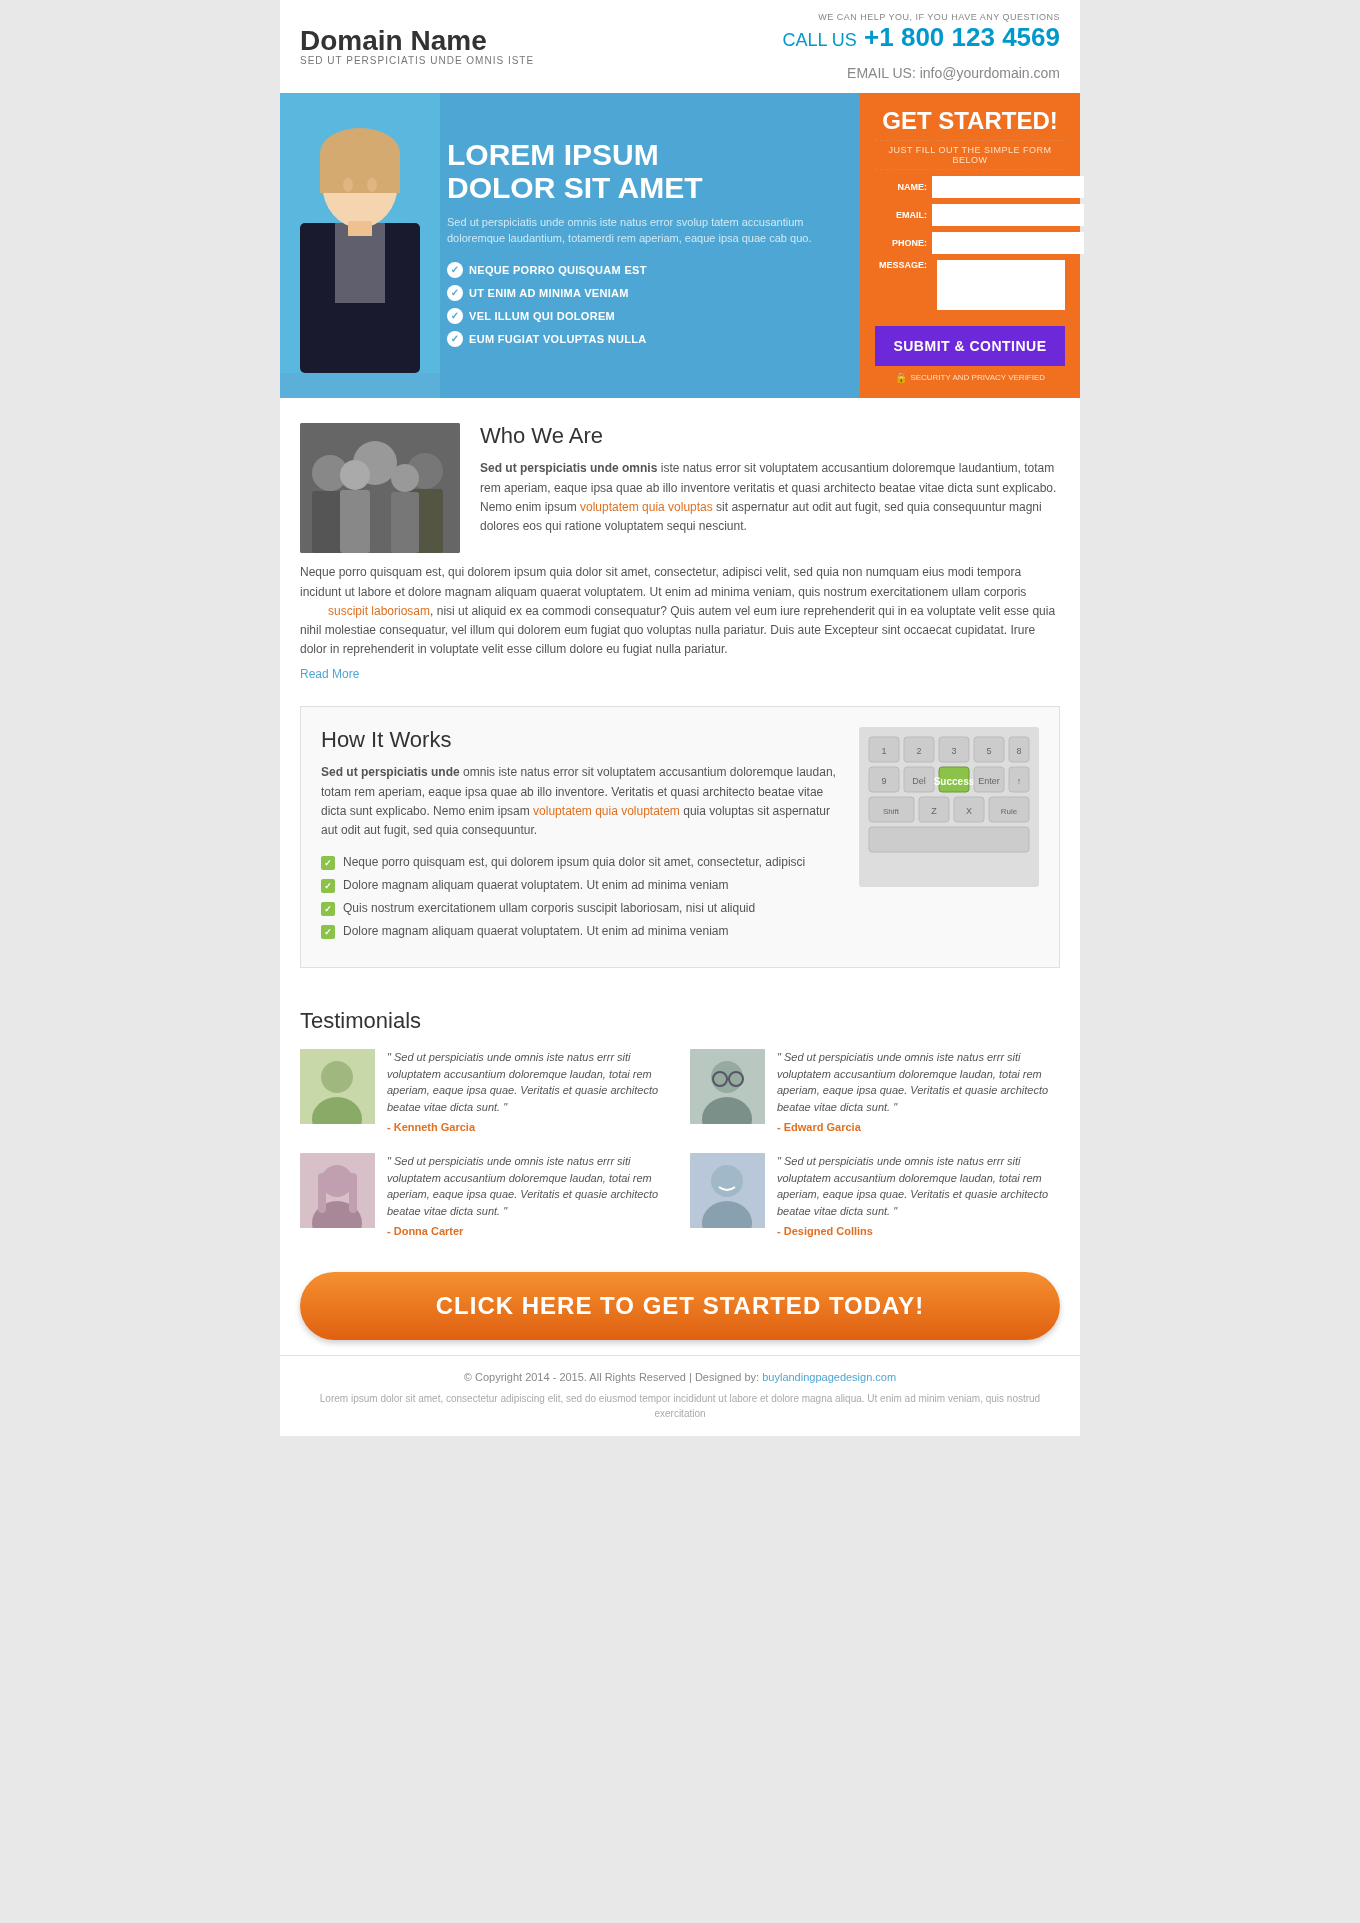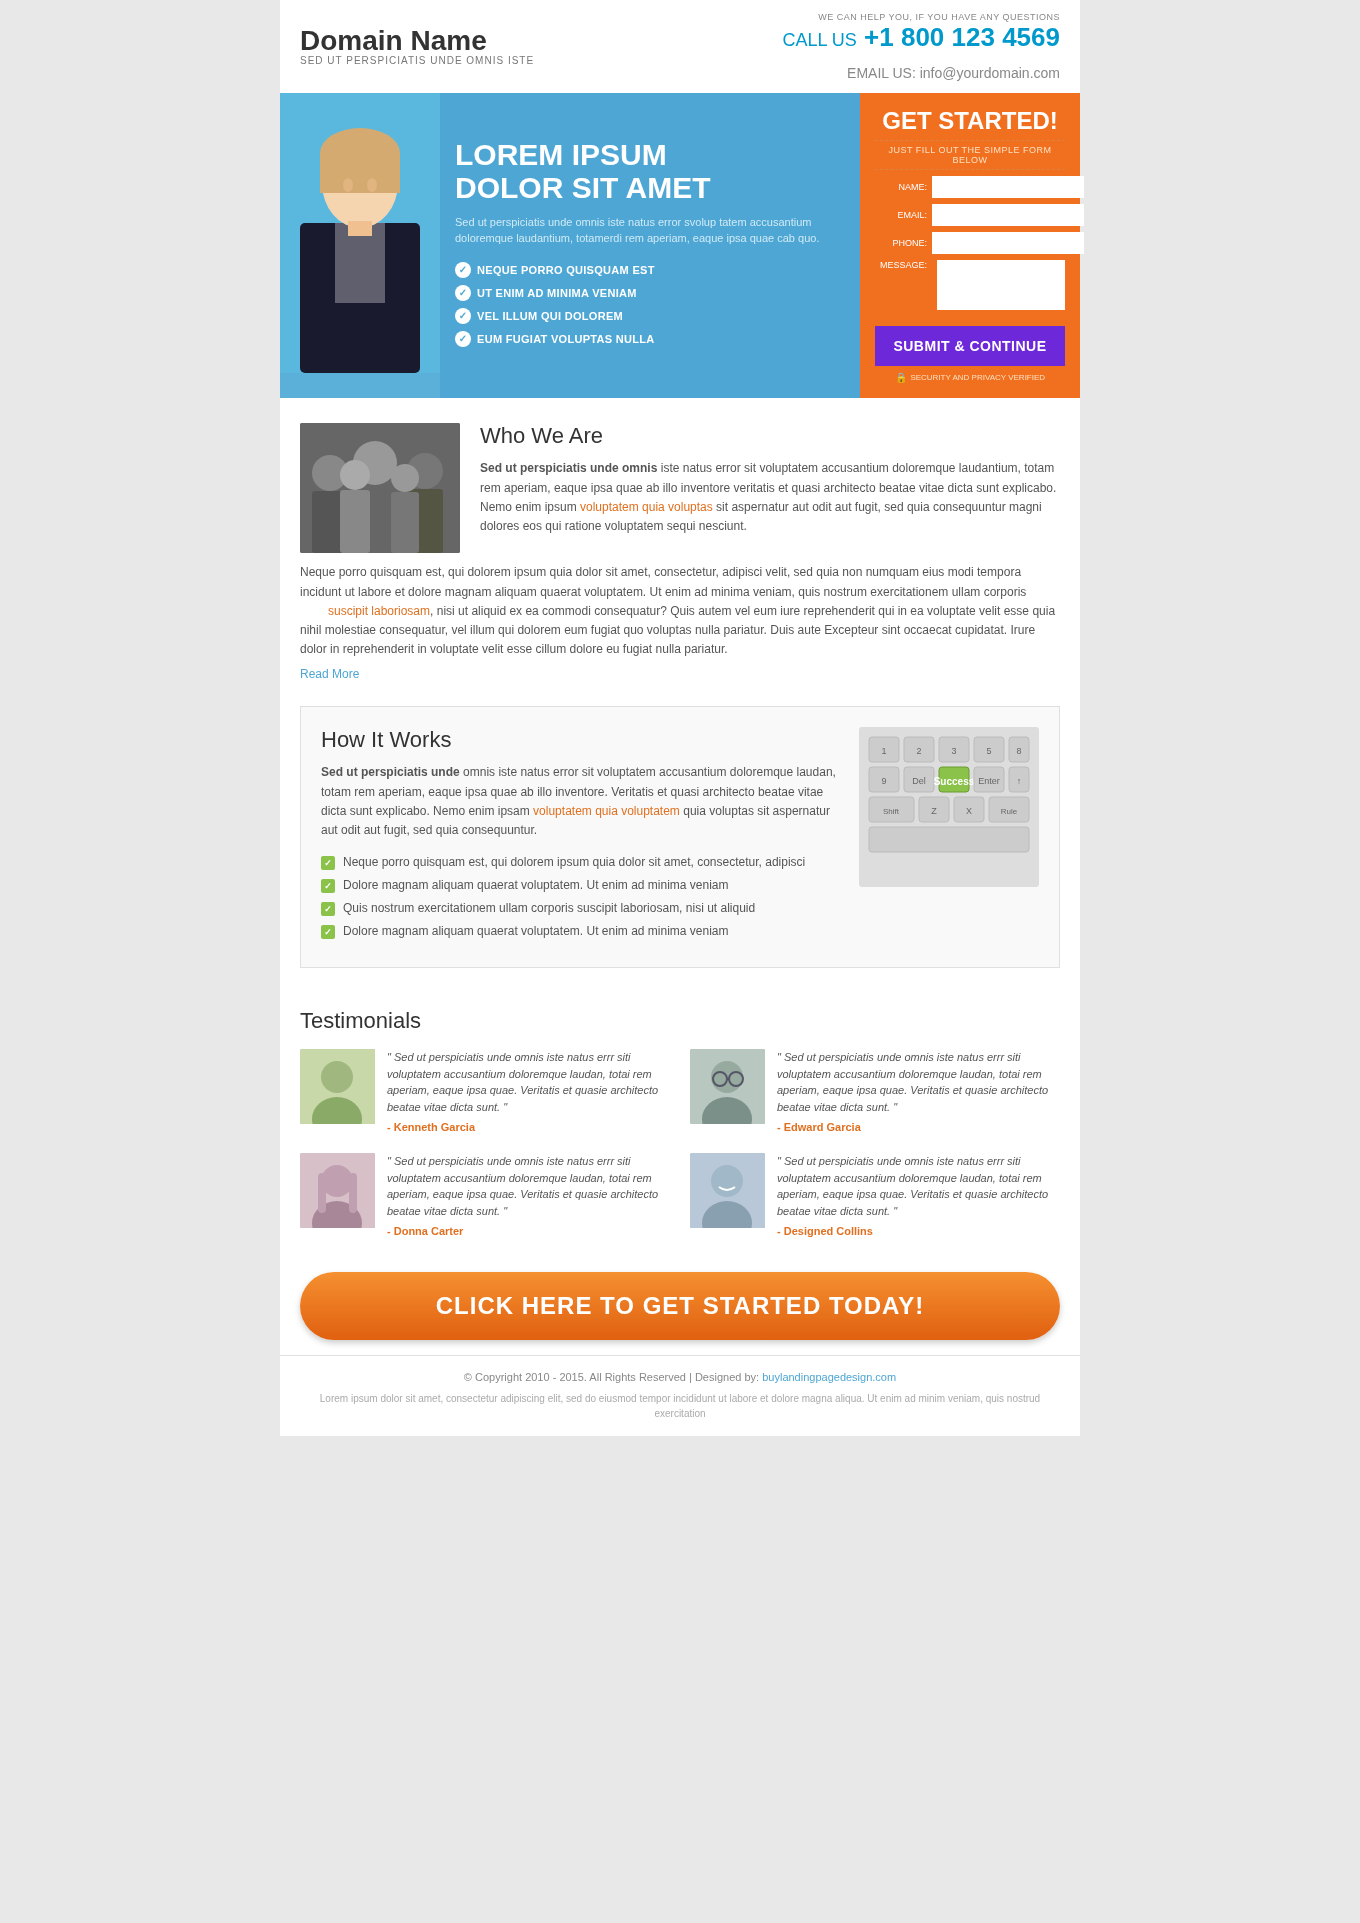--- a/index.html
+++ b/index.html
@@ -15,34 +15,34 @@
     .header-right .we-can-help { font-size: 9px; color: #888; text-transform: uppercase; letter-spacing: 0.5px; }
     .header-right .phone { font-size: 26px; font-weight: bold; color: #0099cc; }
     .header-right .phone span { font-weight: normal; font-size: 18px; }
     .header-right .email { font-size: 14px; color: #888; margin-top: 12px; }
     .header-right .email a { color: #888; text-decoration: none; }
     
     
     .hero { display: flex; min-height: 280px; }
     .hero-left { background: #4da6d4; flex: 1; position: relative; overflow: hidden; display: flex; align-items: stretch; }
     .hero-image { width: 160px; min-height: 280px; background: #5ab0d8; flex-shrink: 0; overflow: hidden; }
-    .hero-content { flex: 1; padding: 25px 15px; display: flex; flex-direction: column; justify-content: center; }
+    .hero-content { flex: 1; padding: 25px 7px; display: flex; flex-direction: column; justify-content: center; }
     .hero-title { font-size: 30px; font-weight: 900; color: #fff; line-height: 1.1; text-transform: uppercase; margin-bottom: 10px; }
     .hero-desc { font-size: 11px; color: #d0eaf5; margin-bottom: 15px; line-height: 1.5; }
     .hero-features { list-style: none; }
     .hero-features li { color: #fff; font-size: 11px; font-weight: bold; text-transform: uppercase; margin-bottom: 7px; display: flex; align-items: center; gap: 6px; letter-spacing: 0.3px; }
     .check-icon { width: 16px; height: 16px; background: #fff; border-radius: 50%; display: inline-flex; align-items: center; justify-content: center; flex-shrink: 0; }
     .check-icon::after { content: '✓'; color: #4da6d4; font-size: 10px; font-weight: bold; }
     
     
     .hero-right { width: 220px; background: #f07020; padding: 15px; flex-shrink: 0; }
     .form-title { font-size: 24px; font-weight: 900; color: #fff; text-transform: uppercase; line-height: 1.1; text-align: center; }
     .form-subtitle { font-size: 9px; color: #ffe0c0; text-align: center; text-transform: uppercase; letter-spacing: 0.5px; border-top: 1px dashed #e08040; border-bottom: 1px dashed #e08040; padding: 4px 0; margin: 6px 0; }
     .form-group { margin-bottom: 6px; display: flex; align-items: center; gap: 5px; }
-    .form-label { font-size: 9px; color: #fff; text-transform: uppercase; width: 52px; text-align: right; flex-shrink: 0; font-weight: normal; }
+    .form-label { font-size: 9px; color: #fff; text-transform: uppercase; width: 52px; text-align: right; flex-shrink: 0; font-weight: bold; }
     .form-input { flex: 1; height: 22px; border: none; padding: 2px 5px; font-size: 11px; background: #fff; }
     .form-textarea { flex: 1; height: 50px; border: none; padding: 3px 5px; font-size: 11px; background: #fff; resize: none; }
     .submit-btn { width: 100%; background: #6d28d9; color: #fff; border: none; padding: 12px; font-size: 14px; font-weight: bold; text-transform: uppercase; cursor: pointer; margin-top: 10px; letter-spacing: 0.5px; }
     .security-note { text-align: center; font-size: 8px; color: #ffe0c0; margin-top: 6px; display: flex; align-items: center; justify-content: center; gap: 3px; }
     .lock-icon { font-size: 10px; }
     
     
     .section { padding: 25px 20px; background: #fff; }
     .who-we-are { display: flex; flex-direction: column; }
     .who-top { display: flex; gap: 20px; margin-bottom: 10px; }
@@ -357,19 +357,19 @@
       </div>
     </div>
   </div>
 
   <div class="cta-section">
     <button class="cta-button">CLICK HERE TO GET STARTED TODAY!</button>
   </div>
 
   <div class="footer">
     <div class="footer-copyright">
-      <span>© Copyright 2010 - 2015. All Rights Reserved | Designed by:</span>
+      <span>© Copyright 2014 - 2015. All Rights Reserved | Designed by:</span>
       <a href="#">buylandingpagedesign.com</a>
     </div>
     <div class="footer-text">Lorem ipsum dolor sit amet, consectetur adipiscing elit, sed do eiusmod tempor incididunt ut labore et dolore magna aliqua. Ut enim ad minim veniam, quis nostrud exercitation</div>
   </div>
 
 </div>
 
 </body></html>

